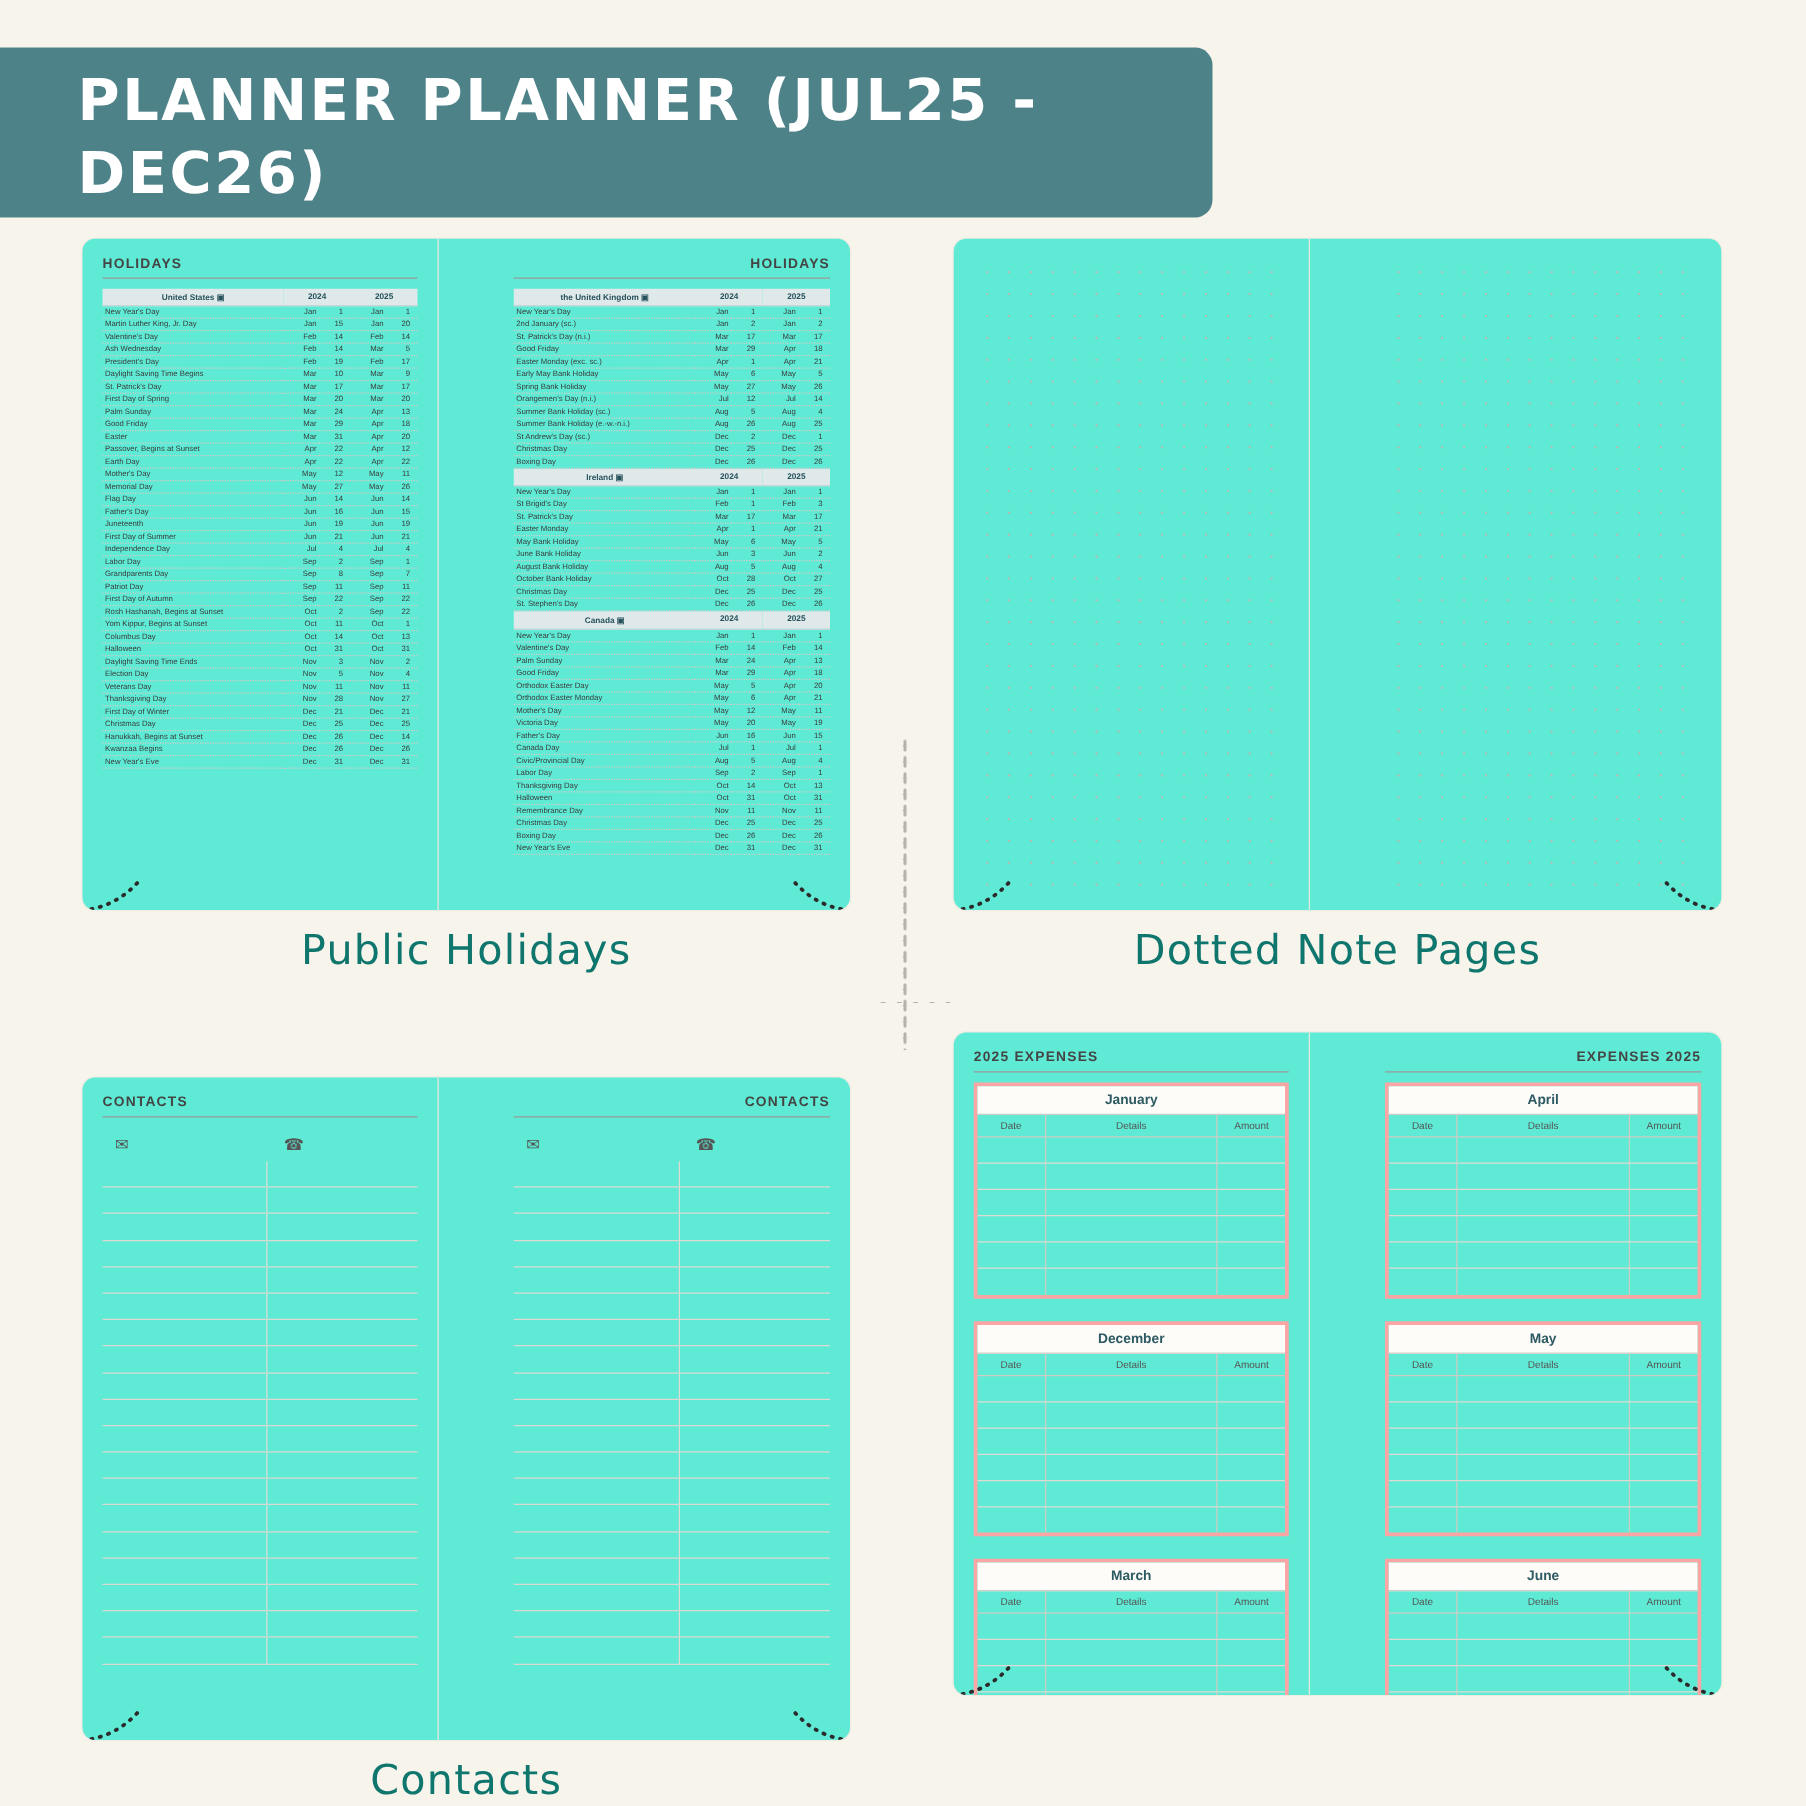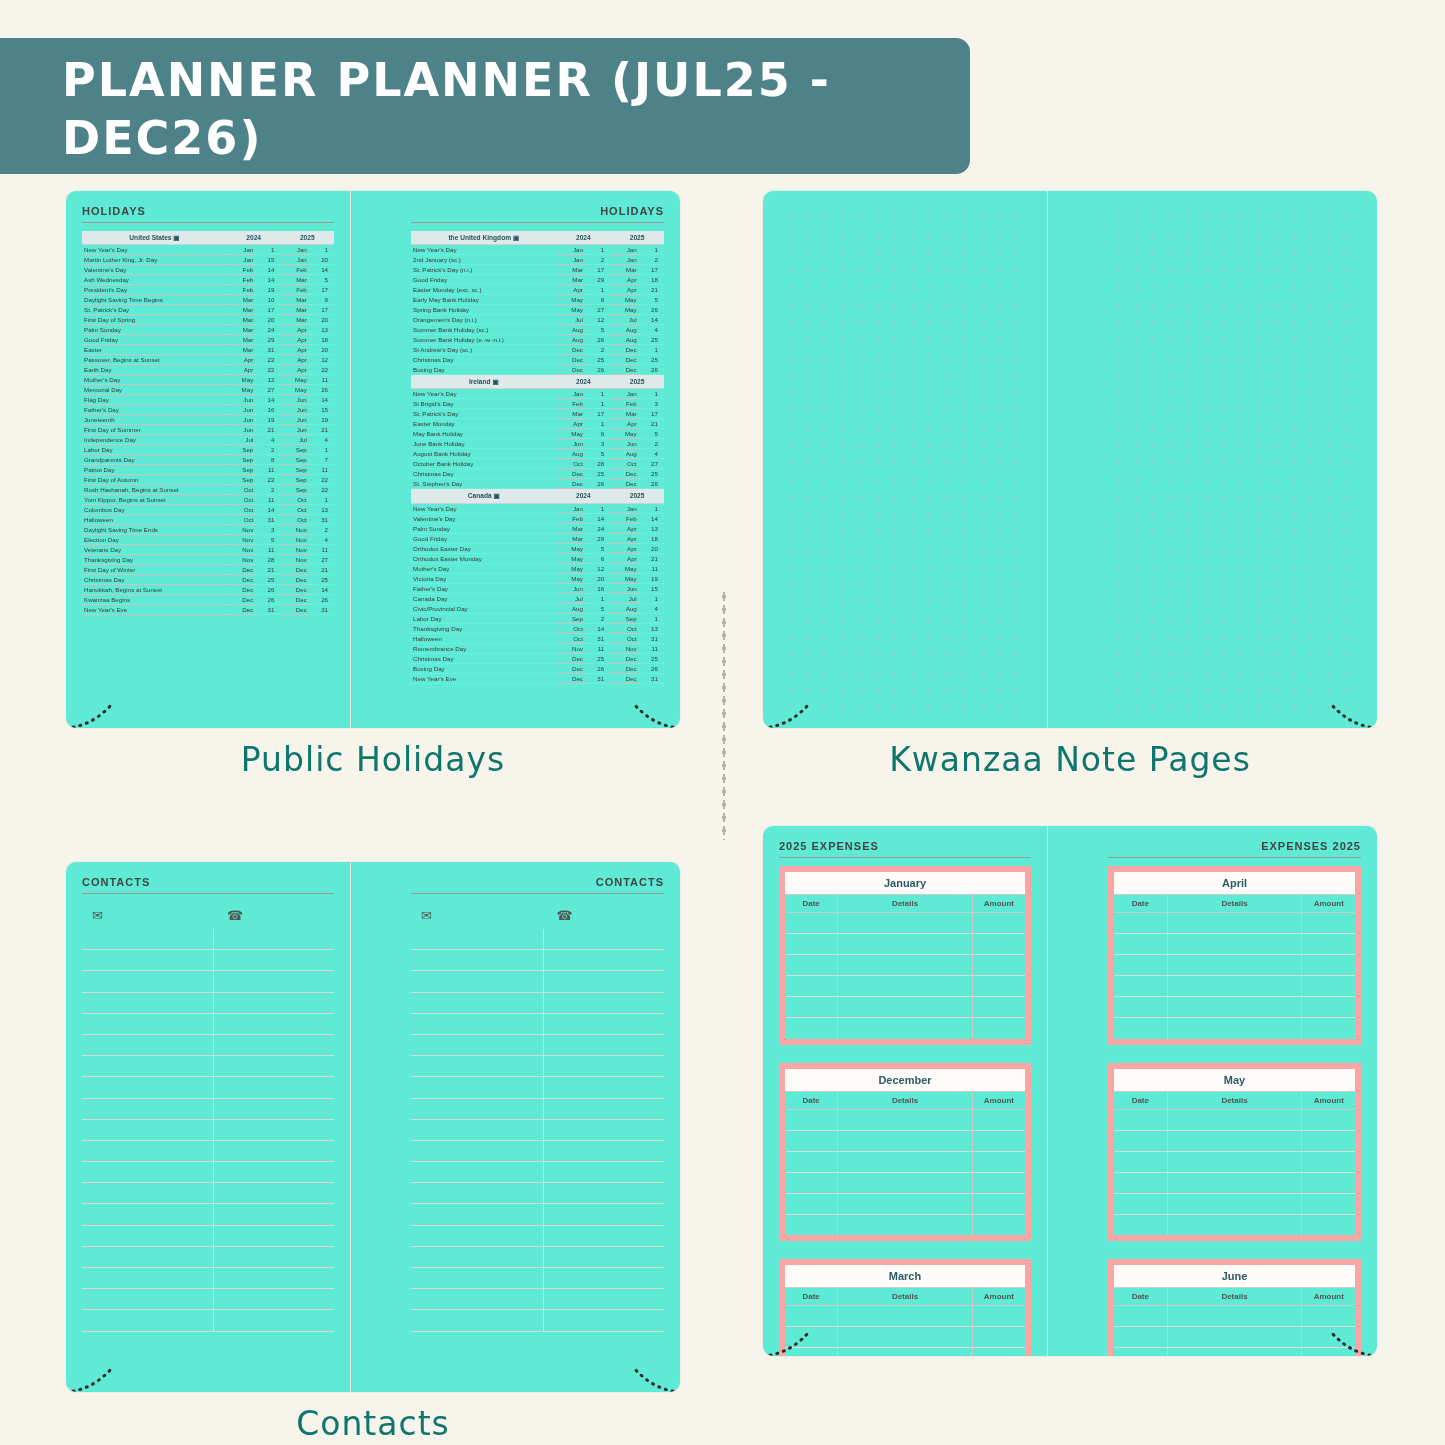--- a/index.html
+++ b/index.html
@@ -81,28 +81,28 @@
   .contact-icons { display:flex; margin:14px 0 6px 0; }
   .contact-icons .ic { font-size:13px; color:#555; }
   .contact-icons .ic.mail { width:52%; padding-left:10px; }
   .contact-icons .ic.phone { width:48%; padding-left:14px; }
   .contact-rows { display:flex; }
   .contact-col { width:52%; }
   .contact-col.second { width:48%; border-left:1px solid #dedbd2; }
   .cline { height:21.2px; border-bottom:1px solid #dcd9d1; }
 
   
-  .exp-month { margin-bottom:18px; border:6px solid #fca5a5; }
+  .exp-month { margin-bottom:18px; border:3px solid #fca5a5; }
   .exp-title {
     text-align:center; font-size:11px; font-weight:bold; color:#2d5a63;
     padding:5px 0; border-bottom:1px solid #cfccc4; background:#fdfcf8;
   }
   .exp-table { width:100%; border-collapse:collapse; font-size:8px; color:#555; }
   .exp-table th {
-    font-weight:bold; padding:4px 0; border-bottom:1px solid #cfccc4;
+    font-weight:normal; padding:4px 0; border-bottom:1px solid #cfccc4;
     border-right:1px solid #cfccc4;
   }
   .exp-table th:last-child { border-right:none; }
   .exp-table td {
     height:21px; border-bottom:1px solid #dedbd3; border-right:1px solid #cfccc4;
   }
   .exp-table td:last-child { border-right:none; }
   .exp-table tr:last-child td { border-bottom:none; }
   .exp-c1 { width:22%; } .exp-c2 { width:56%; } .exp-c3 { width:22%; }
 
@@ -737,21 +737,21 @@
       <svg viewBox="0 0 54 34">
           <path d="M2 32 C18 31 34 24 48 8" fill="none" stroke="#2b2b2b" stroke-width="3" stroke-linecap="round" stroke-dasharray="1 6"></path>
         </svg>
     </div>
     <div class="curl" style="right:-2px; bottom:-2px;">
       <svg viewBox="0 0 54 34">
           <path d="M52 32 C36 31 20 24 6 8" fill="none" stroke="#2b2b2b" stroke-width="3" stroke-linecap="round" stroke-dasharray="1 6"></path>
         </svg>
     </div>
   </div>
-  <div class="caption">Kwanzaa Note Pages</div>
+  <div class="caption">Dotted Note Pages</div>
 </div>
 
 <div class="divider-v"></div>
 <div class="divider-h"></div>
 
 <div class="quad" style="left:66px; top:862px; width:614px;">
   <div class="spread" style="height:530px;">
     <div class="page left">
       <div class="page-head">CONTACTS</div>
       <div class="contact-icons">

